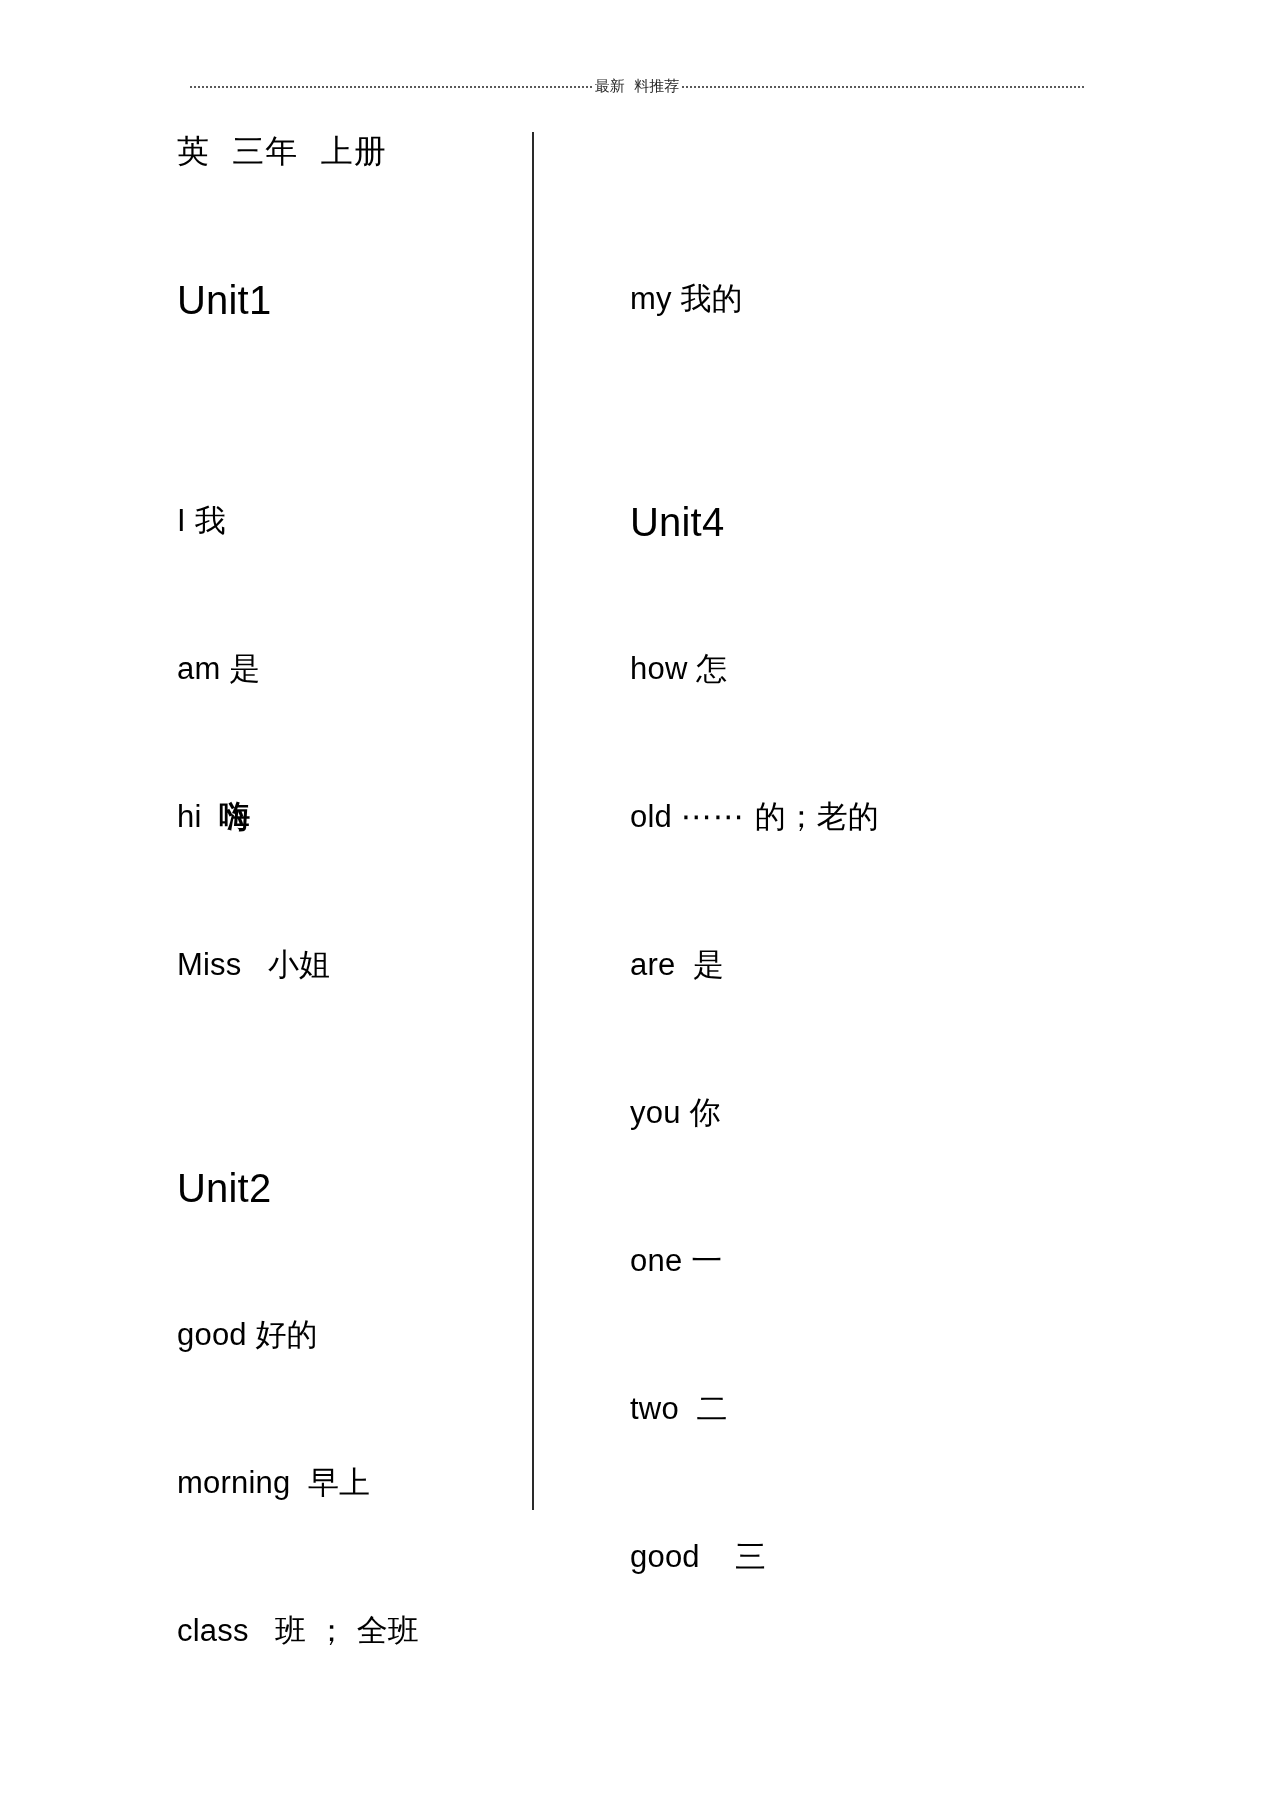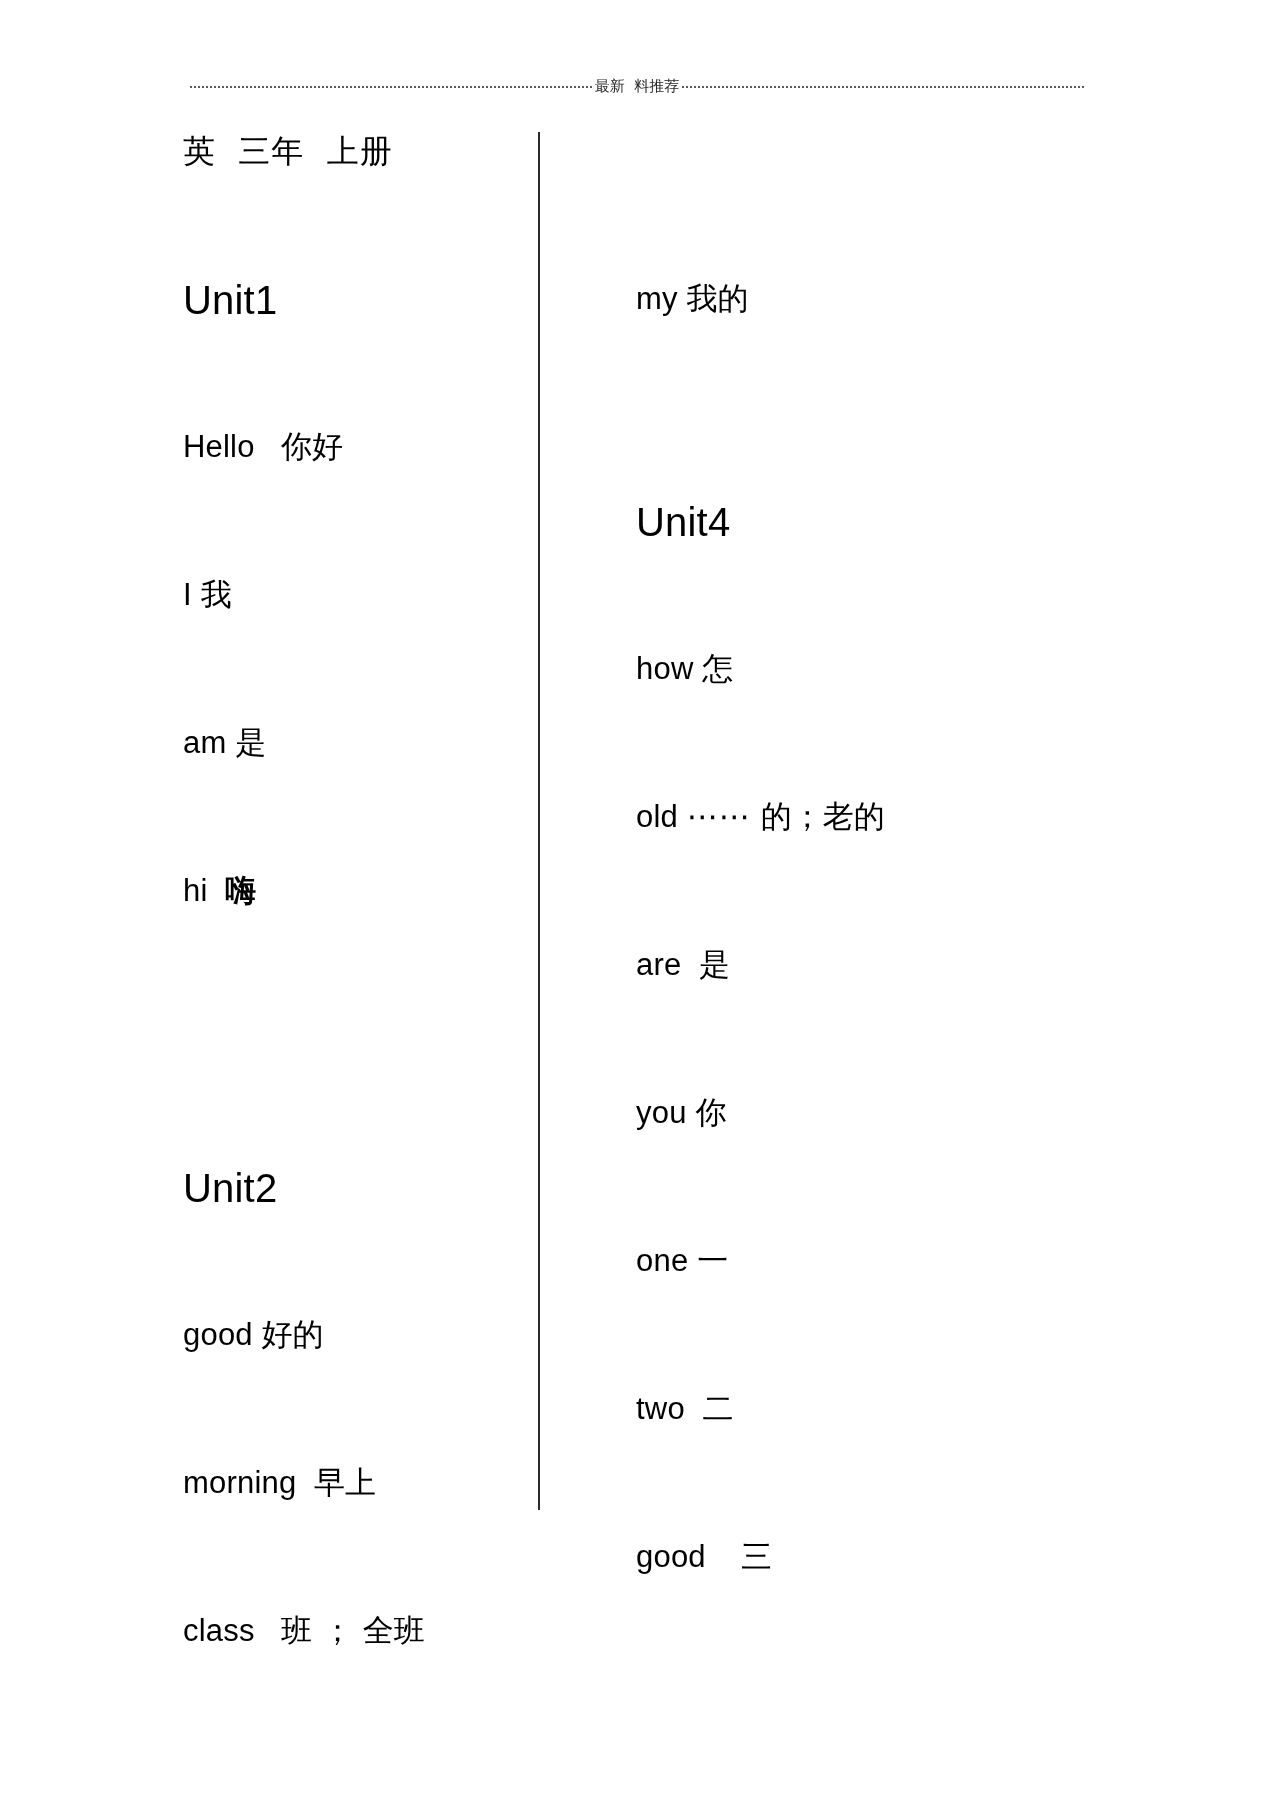--- a/index.html
+++ b/index.html
@@ -41,21 +41,21 @@
     font-size: 15px;
     line-height: 1;
     color: #2b2b2b;
     padding: 0 3px;
     white-space: pre;
   }
 
   
   .content {
     position: absolute;
-    left: 18px;
+    left: 12px;
     top: 0;
     width: 1103px;
     height: 1804px;
     padding-left: 13px;
   }
 
   .divider {
     position: absolute;
     left: 520px;
     top: 132px;
@@ -123,28 +123,28 @@
 
 <div class="content">
 
   <div class="divider"></div>
 
   <div class="column col-left" id="col-left">
       <div class="entry title-line"><span class="cn">英  三年  上册</span></div>
       <div class="entry blank"></div>
       <div class="entry unit"><span class="en">Unit1</span></div>
       <div class="entry blank"></div>
-      <div class="entry"><span class="en">Hello</span><span class="en">   </span><span class="cn">你好</span></div>
       <div class="entry blank"></div>
       <div class="entry"><span class="en">I</span><span class="en"> </span><span class="cn">我</span></div>
       <div class="entry blank"></div>
       <div class="entry"><span class="en">am</span><span class="en"> </span><span class="cn">是</span></div>
       <div class="entry blank"></div>
       <div class="entry"><span class="en">hi</span><span class="en">  </span><span class="cn bold">嗨</span></div>
       <div class="entry blank"></div>
+      <div class="entry"><span class="en">Miss</span><span class="en">   </span><span class="cn">小姐</span></div>
       <div class="entry blank"></div>
       <div class="entry blank"></div>
       <div class="entry unit"><span class="en">Unit2</span></div>
       <div class="entry blank"></div>
       <div class="entry"><span class="en">good</span><span class="en"> </span><span class="cn">好的</span></div>
       <div class="entry blank"></div>
       <div class="entry"><span class="en">morning</span><span class="en">  </span><span class="cn">早上</span></div>
       <div class="entry blank"></div>
       <div class="entry"><span class="en">class</span><span class="en">   </span><span class="cn">班 ； 全班</span></div>
       <div class="entry blank"></div>

